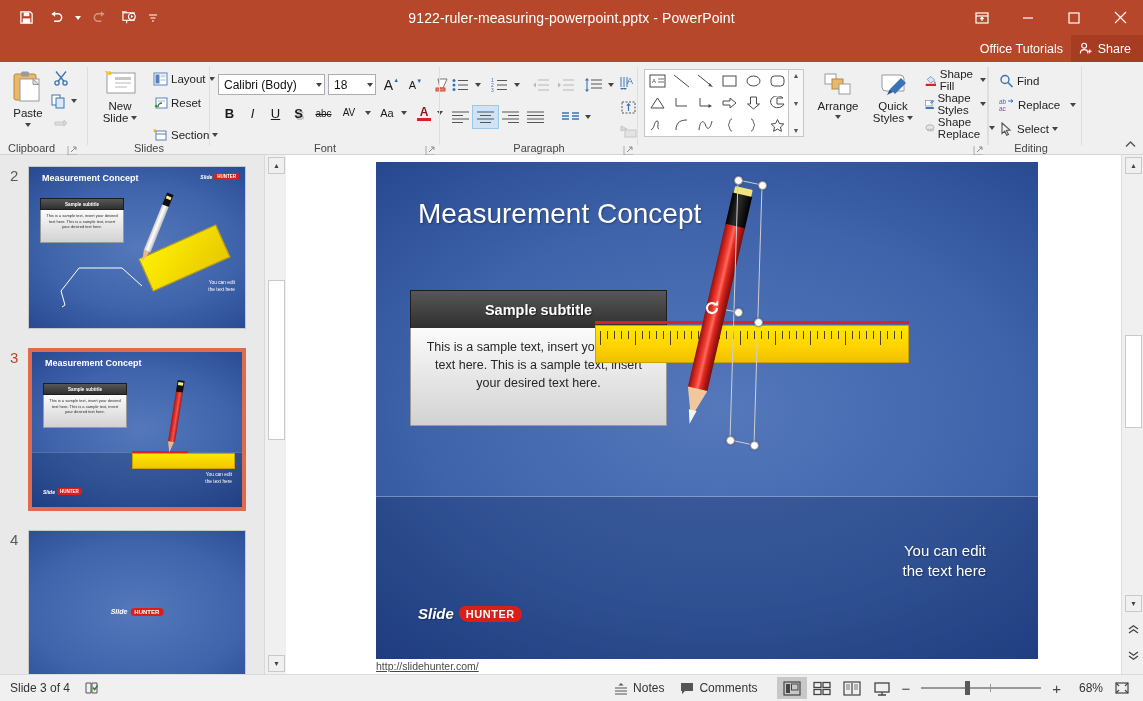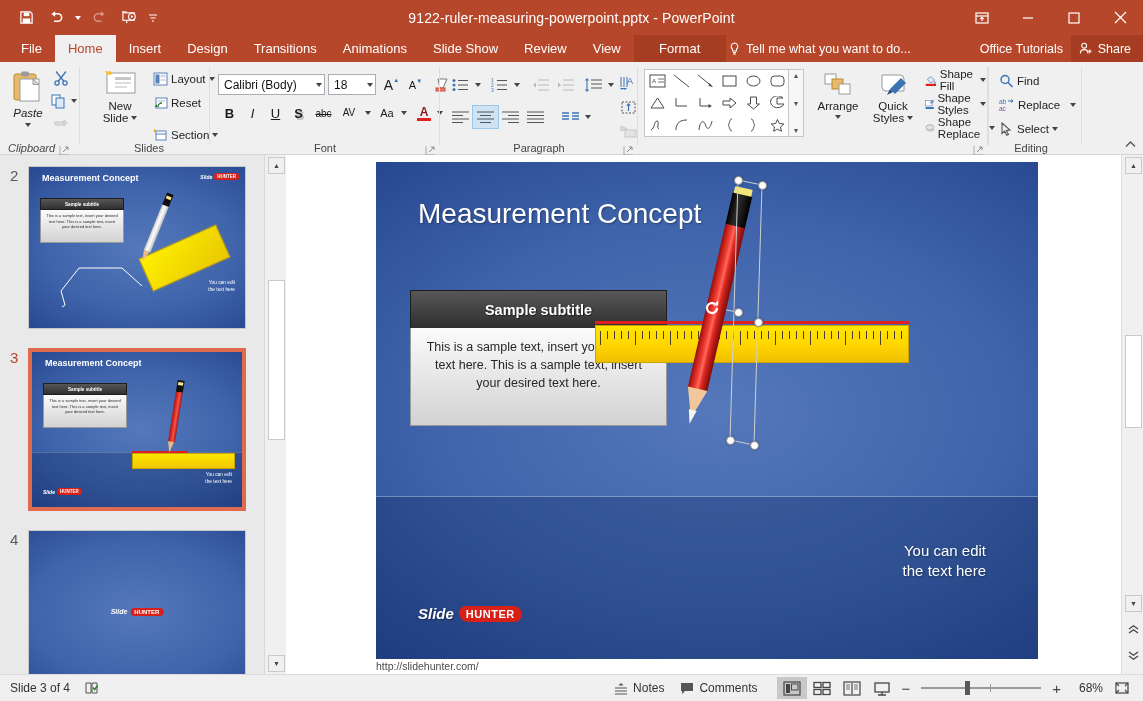--- a/index.html
+++ b/index.html
@@ -268,56 +268,37 @@
       </div>
       <div class="win-ctrl close btn">
         <svg width="13" height="13" viewBox="0 0 13 13">
             <path d="M1 1l11 11M12 1L1 12" stroke="#fff" stroke-width="1.2"></path>
           </svg>
       </div>
     </div>
   </div>
 
   <div class="tabbar">
-    <div class="tabs">
-      <div class="tab">File</div>
-      <div class="tab active">Home</div>
-      <div class="tab">Insert</div>
-      <div class="tab">Design</div>
-      <div class="tab">Transitions</div>
-      <div class="tab">Animations</div>
-      <div class="tab">Slide Show</div>
-      <div class="tab">Review</div>
-      <div class="tab">View</div>
-      <div class="tab ctx">Format</div>
-    </div>
-
-    <div class="tellme">
-      <svg width="11" height="14" viewBox="0 0 11 14">
-          <path d="M5.5 1a3.4 3.4 0 0 0-2 6.1V9h4V7.1A3.4 3.4 0 0 0 5.5 1z" fill="none" stroke="#fff" stroke-width="1.05"></path>
-          <path d="M4 10.6h3M4.4 12.2h2.2" stroke="#fff" stroke-width="1.05"></path>
-        </svg>
-      <span>Tell me what you want to do...</span>
-    </div>
+
 
     <div class="tut">Office Tutorials</div>
 
     <div class="share">
       <svg width="14" height="13" viewBox="0 0 15 14">
           <circle cx="5.5" cy="4" r="2.6" fill="none" stroke="#fff" stroke-width="1.2"></circle>
           <path d="M1.4 12.4c0-2.5 1.8-4.2 4.1-4.2s4.1 1.7 4.1 4.2" fill="none" stroke="#fff" stroke-width="1.2"></path>
           <path d="M11.5 8v4M9.5 10h4" stroke="#fff" stroke-width="1.2"></path>
         </svg>
       <span>Share</span>
     </div>
   </div>
 
   <div class="ribbon">
 
-    <div class="rgroup" style="left:0; width:80px;font-style:italic;">
+    <div class="rgroup" style="left:0; width:88px;">
       <div class="bigbtn btn" style="left:6px; top:4px; width:44px;">
         <svg width="34" height="36" viewBox="0 0 34 36">
             <rect x="3" y="4" width="22" height="26" rx="2" fill="#e8b96a" stroke="#b98a35"></rect>
             <rect x="10" y="1.5" width="8" height="5" rx="1.5" fill="#9b9b9b"></rect>
             <rect x="9" y="9" width="19" height="22" fill="#fff" stroke="#9a9a9a"></rect>
             <path d="M22 9l6 5.5h-6z" fill="#d8d8d8" stroke="#9a9a9a"></path>
           </svg>
         <span style="margin-top:1px">Paste</span>
         <span class="caret" style="margin-top:4px"></span>
       </div>
@@ -956,21 +937,21 @@
           <div>the text here</div>
         </div>
 
         <div class="logo">
           <span class="logo-slide">Slide</span>
           <span class="logo-hunter">HUNTER</span>
         </div>
       </div>
     </div>
 
-    <div class="urlbar" style="position:absolute; left:376px; top:505px;">http://slidehunter.com/</div>
+    <div class="urlbar" style="position:absolute; left:376px; top:505px;text-decoration:underline;">http://slidehunter.com/</div>
 
     <div class="rightsb">
       <div class="sb-arrow" style="top:2px;">▲</div>
       <div class="sb-thumb" style="top:180px; height:93px;"></div>
       <div class="sb-arrow" style="top:440px;">▼</div>
       <div class="sb-arrow" style="top:466px; border:none; background:none;">
         <svg width="11" height="9" viewBox="0 0 11 9">
             <path d="M1 4L5.5 0.8 10 4M1 8L5.5 4.8 10 8" fill="none" stroke="#444" stroke-width="1.3"></path>
           </svg>
       </div>

